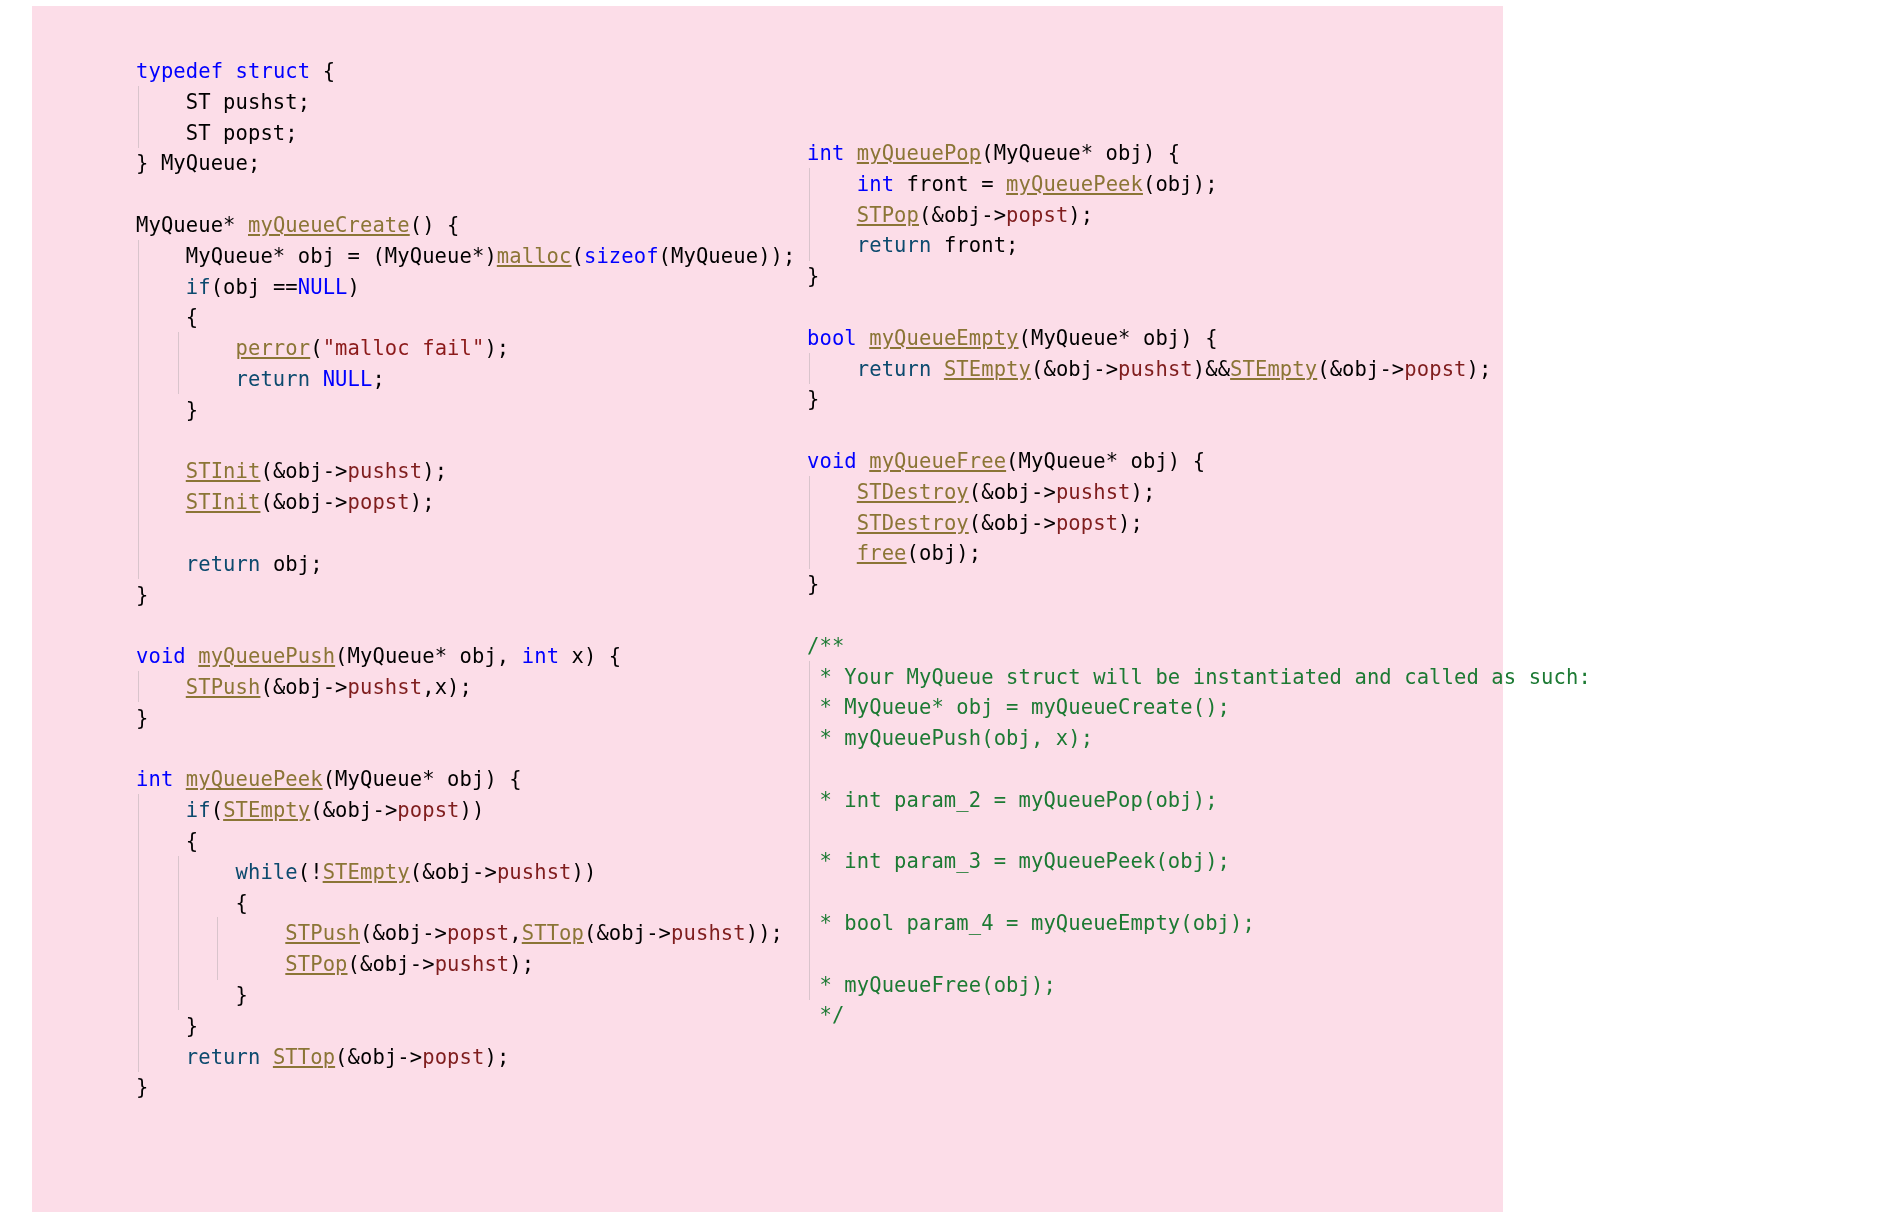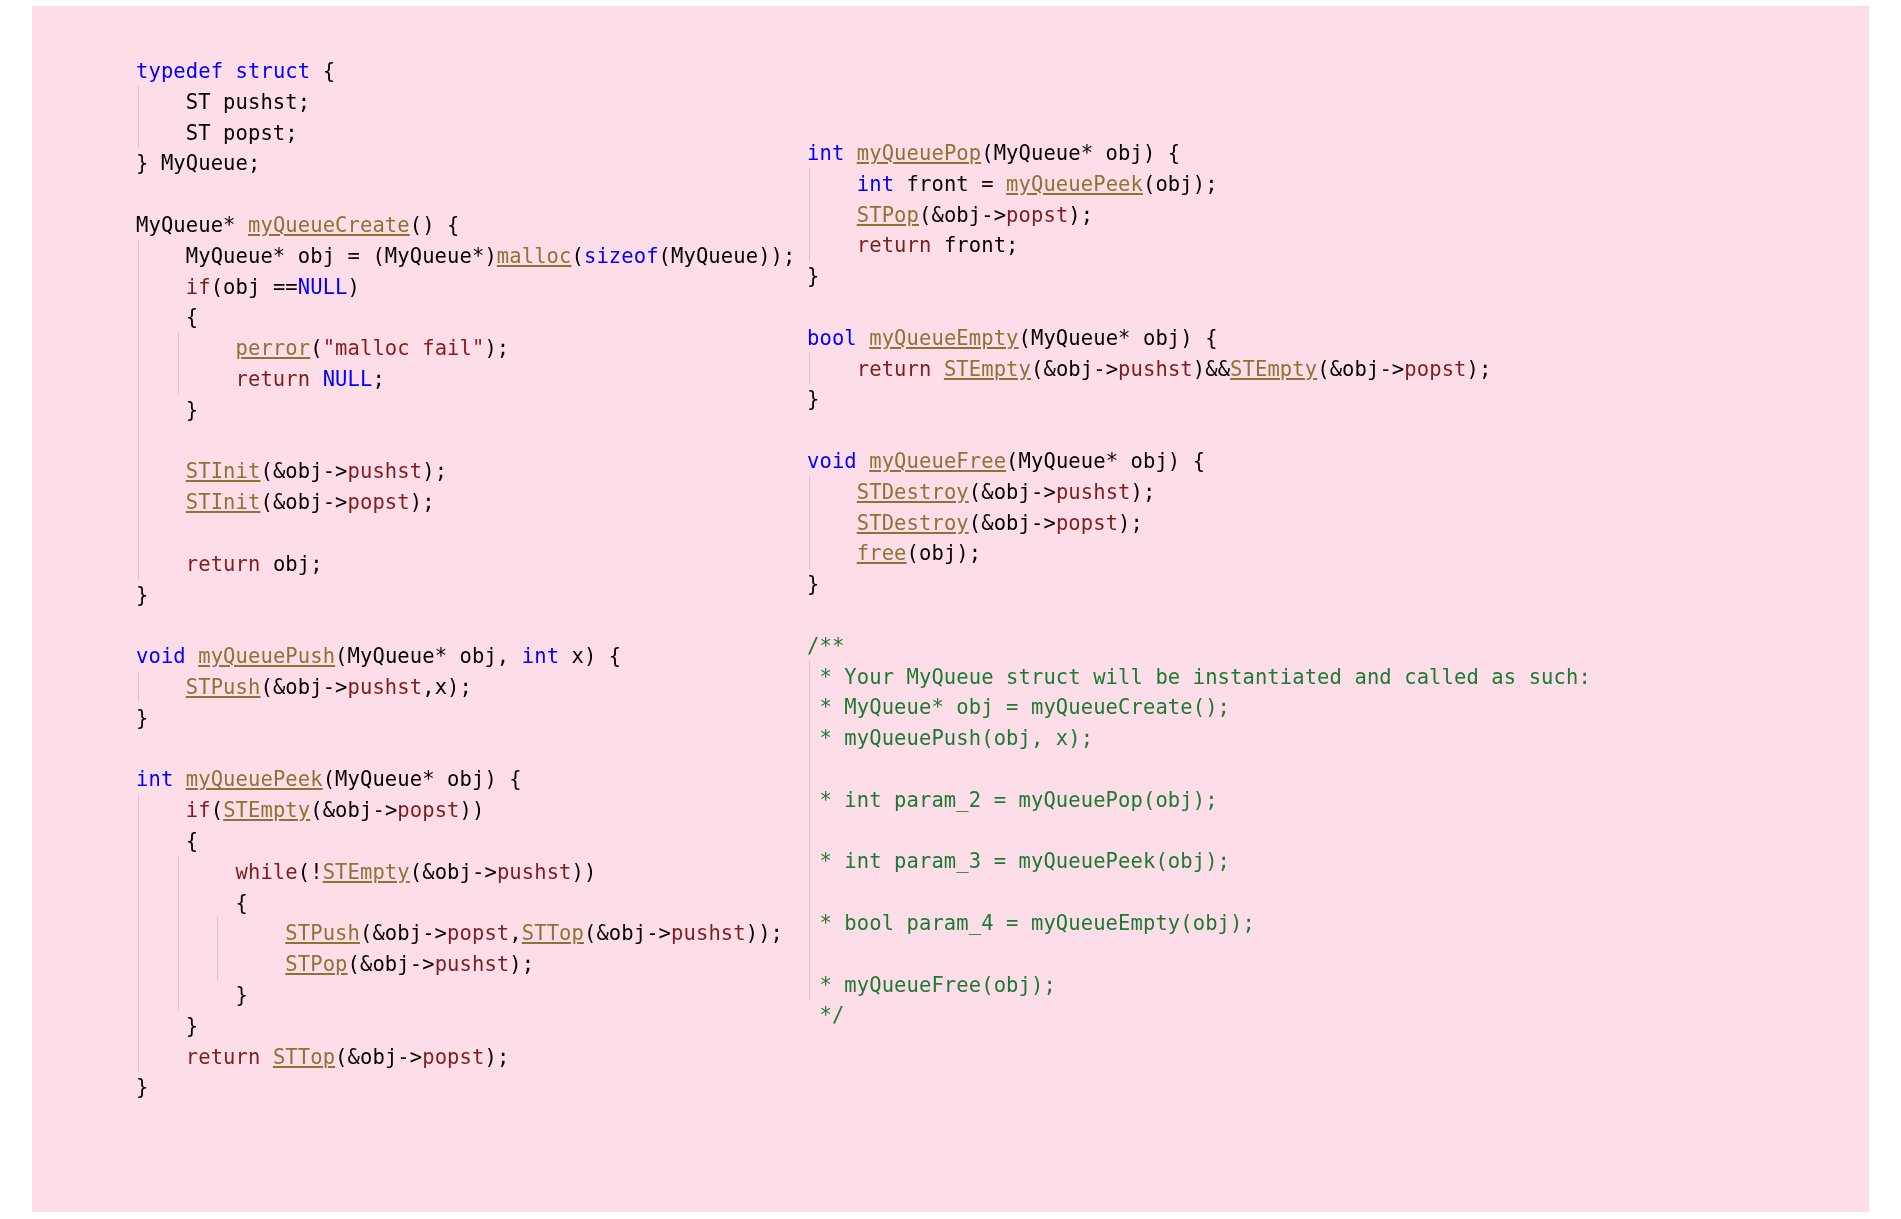--- a/index.html
+++ b/index.html
@@ -10,21 +10,21 @@
   body {
     width: 1901px;
     height: 1219px;
     overflow: hidden;
     font-family: "DejaVu Sans Mono", "Liberation Mono", monospace;
   }
   #page {
     position: absolute;
     left: 32px;
     top: 6px;
-    width: 1837px;
+    width: 1471px;
     height: 1206px;
     background: #fcdde8;
     box-sizing: border-box;
   }
   .col {
     position: absolute;
     top: 0;
     font-size: 20.5px;
     line-height: 30.8px;
     white-space: pre;
@@ -50,21 +50,21 @@
     width: 1px;
     height: 31.5px;
     background: #d9c4cc;
   }
   .g.g1 { left: 2px;   }
   .g.g2 { left: 41.5px;}
   .g.g3 { left: 81px;  }
 
   
   .kw   { color: #0000ff; }   
-  .ctl  { color: #7f1d1d; text-align: center; }   
+  .ctl  { color: #0c4a6e; text-align: center; }   
   .fn   { color: #8b7536; text-decoration: underline; }   
   .mem  { color: #7f1d1d; }   
   .str  { color: #8b1a1a; }   
   .cm   { color: #1c7a33; }   
   .pl   { color: #000000; }   
 </style>
 </head>
 <body>
 
 <div id="page">

